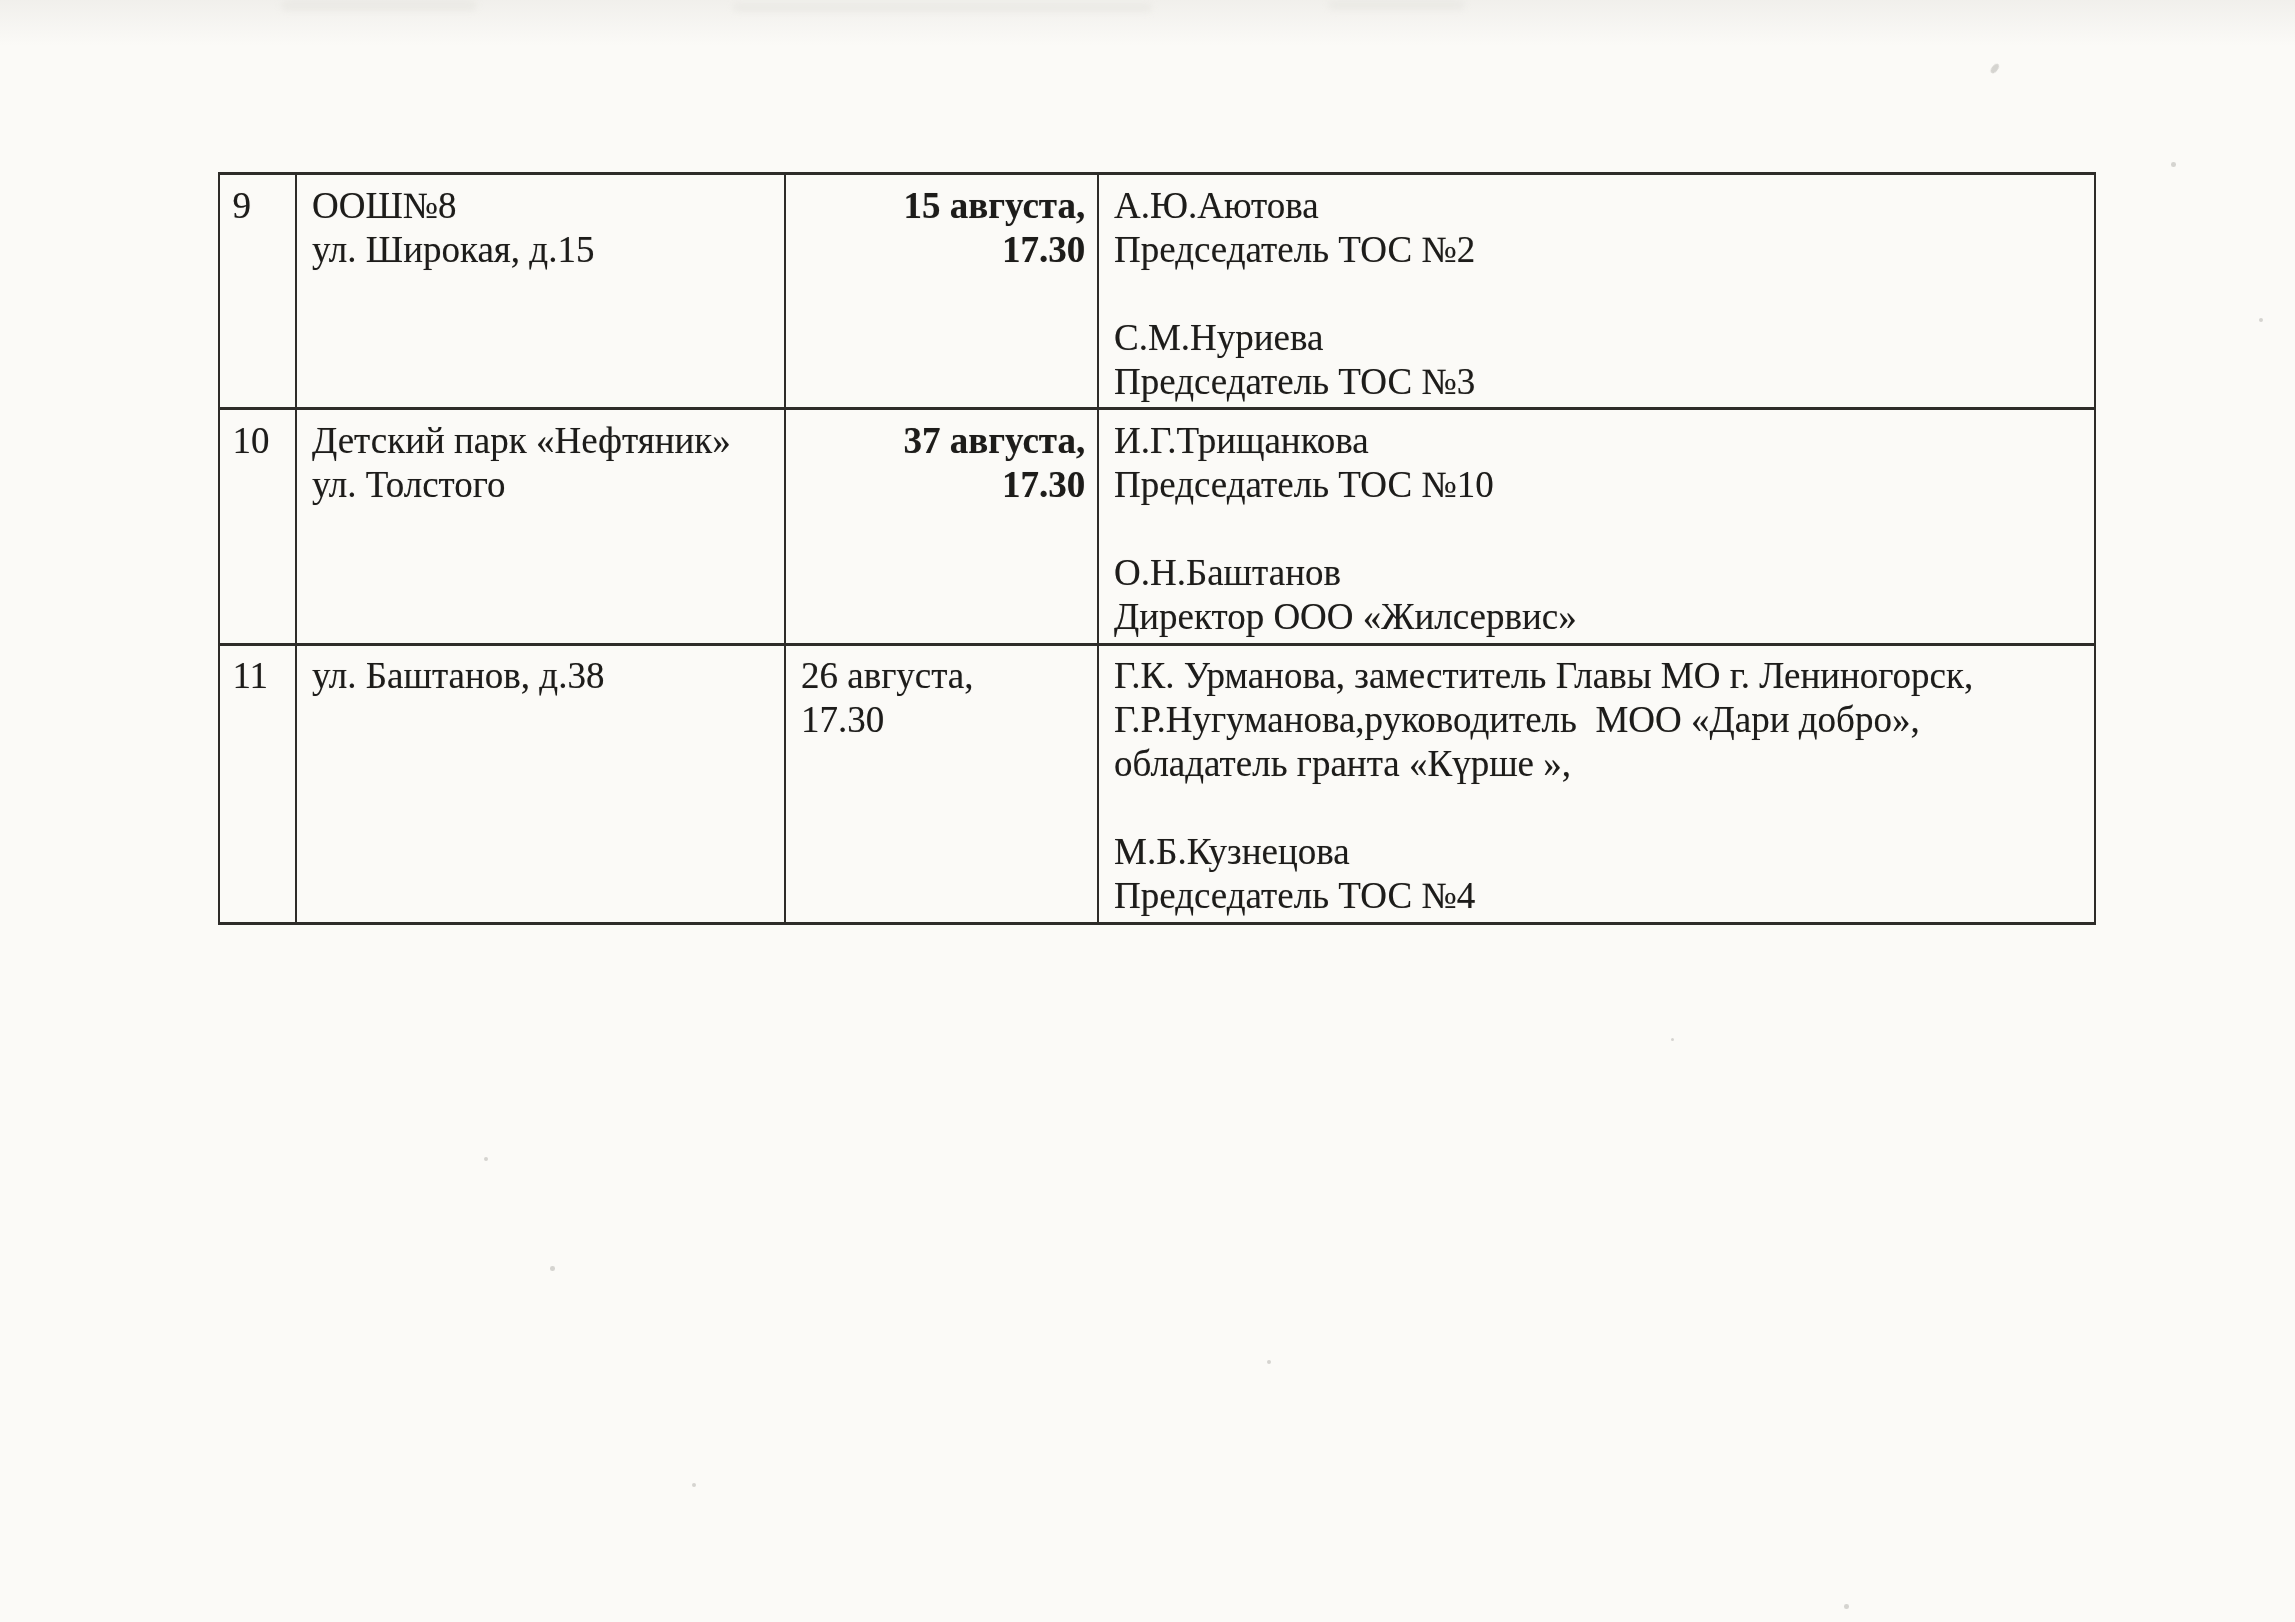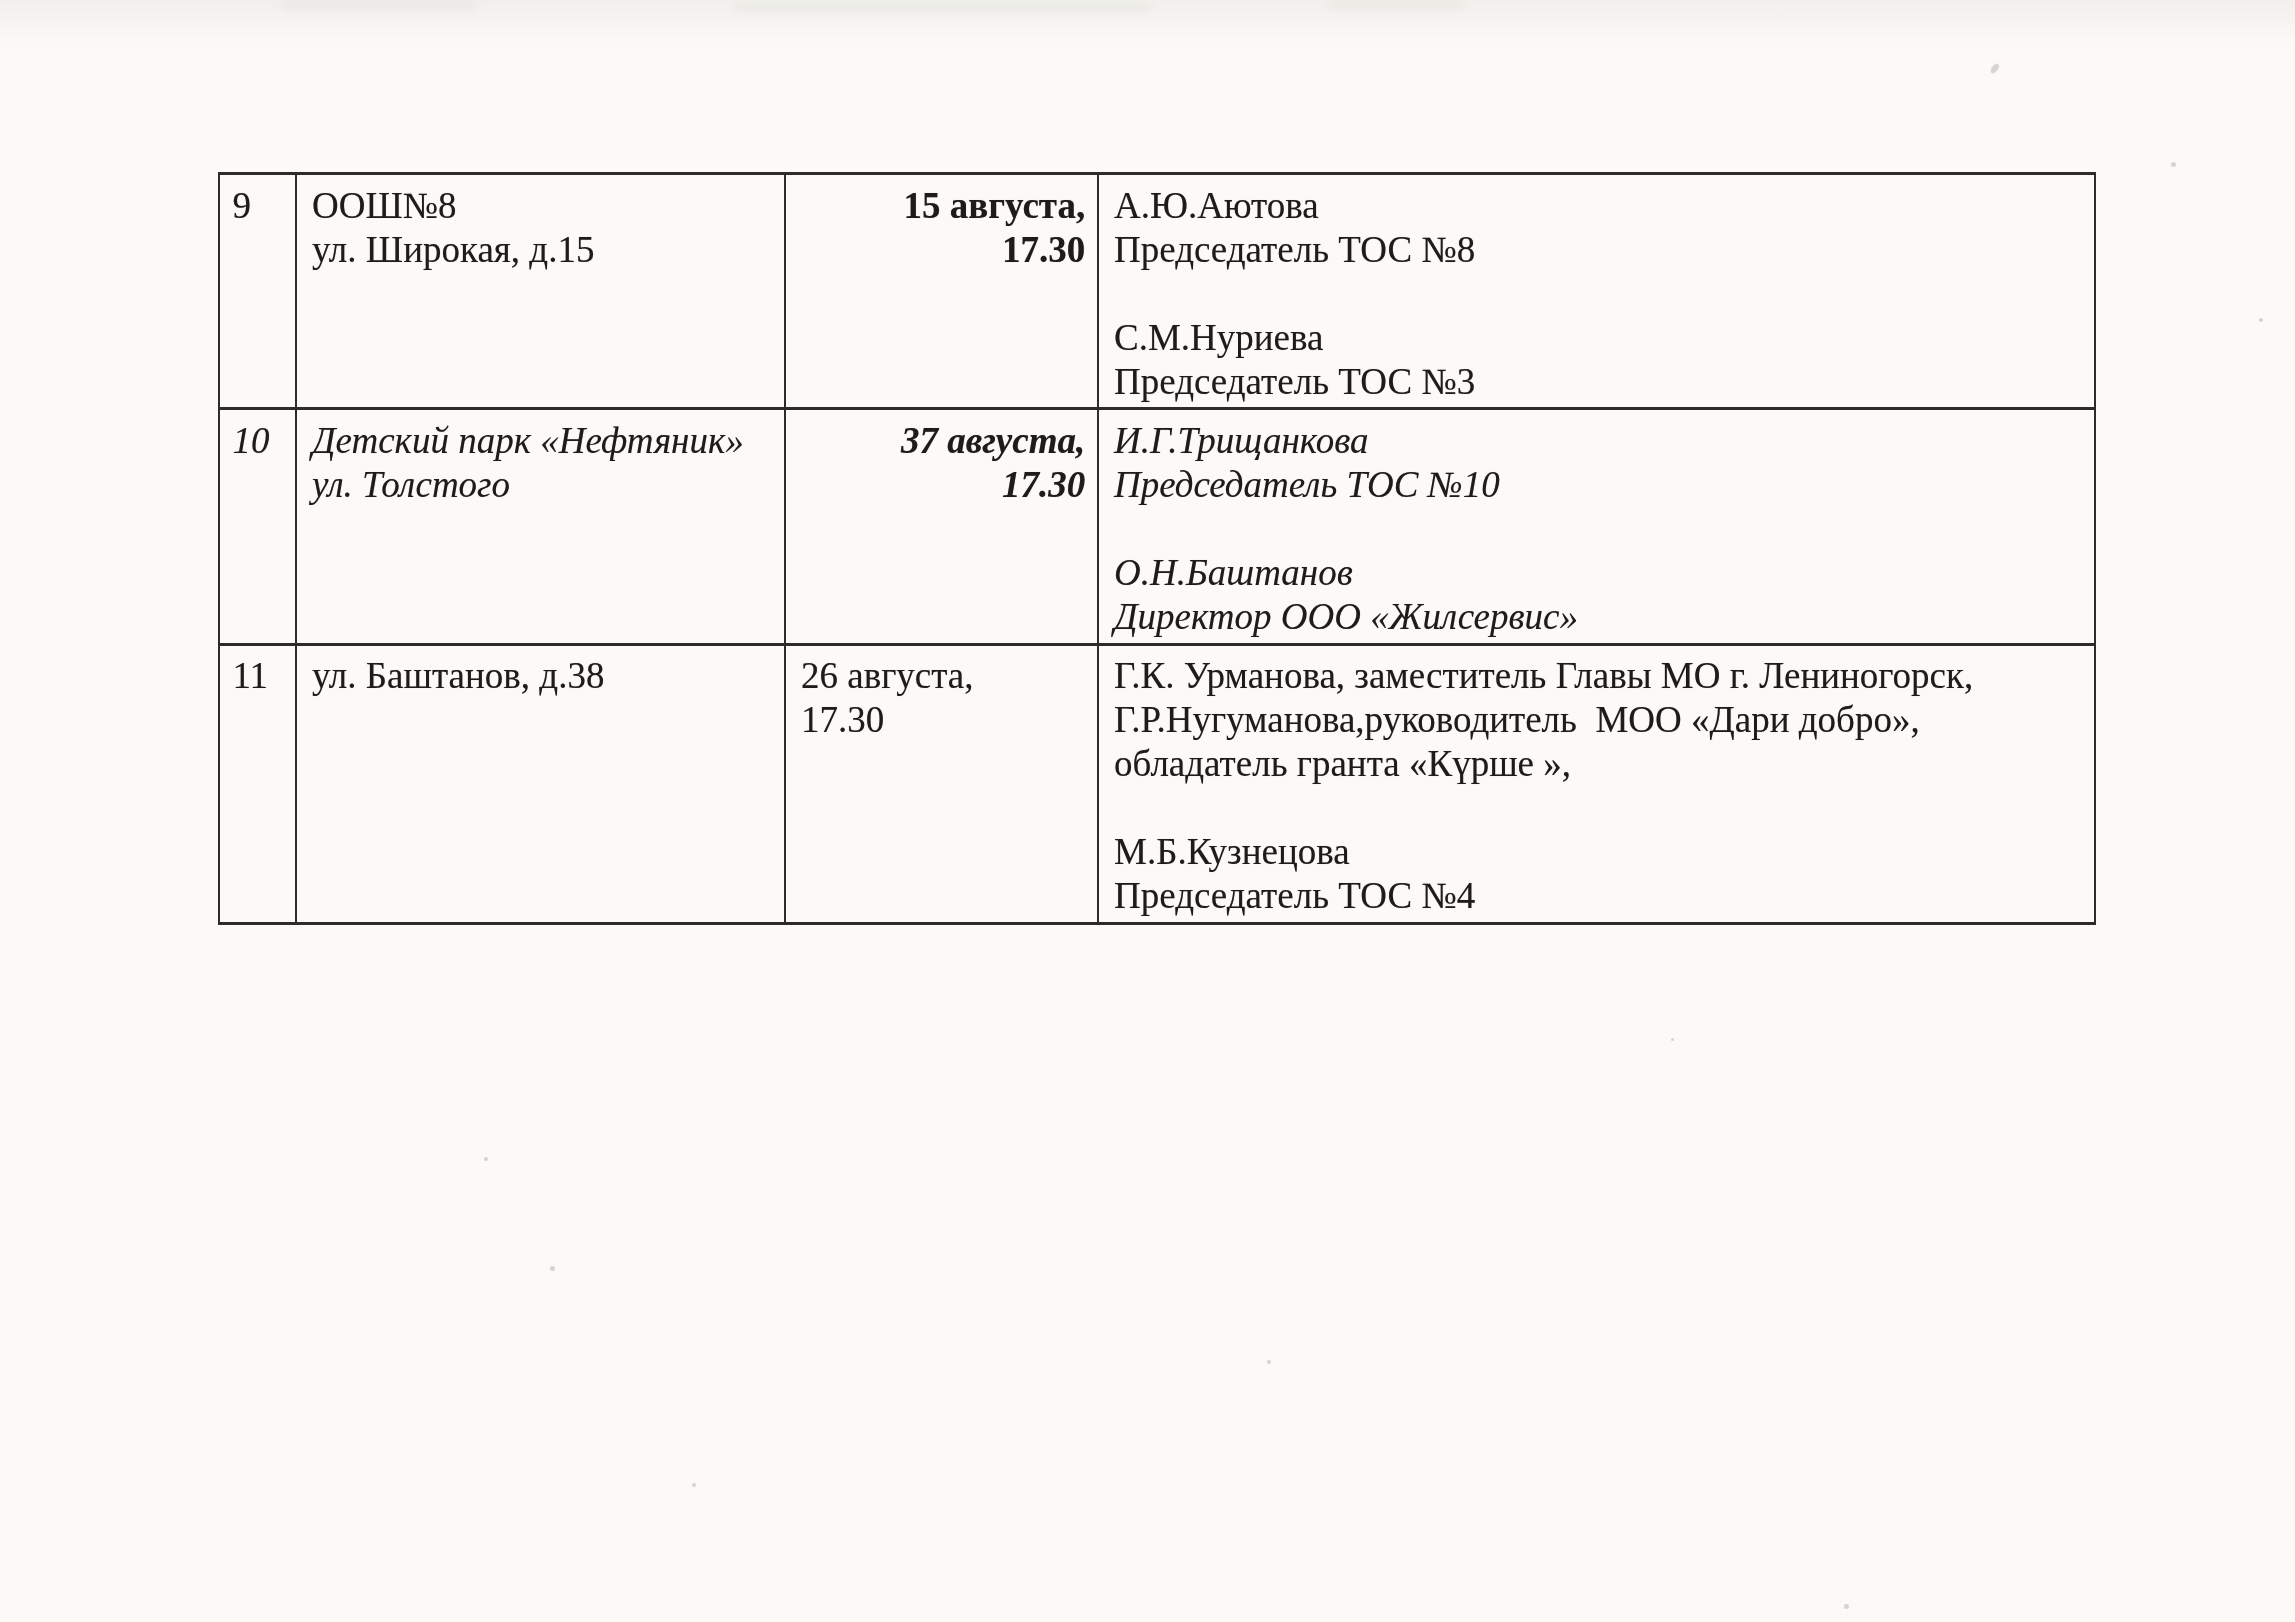--- a/index.html
+++ b/index.html
@@ -43,21 +43,21 @@
     vertical-align: top;
     padding: 8.5px 11.8px 3.9px 15px;
     font-size: 37px;
     line-height: 44px;
     white-space: pre-wrap;
     text-shadow: 0 0 0.7px rgba(45,43,40,0.45);
     overflow: hidden;
   }
   td.num { padding-left: 12.4px; }
   tr.r-9  { height: 222px; }
-  tr.r-10 { height: 217px; font-style: italic; }
+  tr.r-10 { height: 217px; }
   tr.r-11 { height: 266px; }
   td.bold { font-weight: bold; text-align: right; }
 
   
   .streak {
     position: absolute;
     background: #e6e5e0;
     opacity: 0.55;
     filter: blur(3.3px);
     border-radius: 5.2px;
@@ -85,21 +85,21 @@
     <col class="c-resp">
   </colgroup>
   <tbody>
     <tr class="r-9">
       <td class="num">9</td>
       <td class="loc">ООШ№8
 ул. Широкая, д.15</td>
       <td class="date bold"> 15 августа,
 17.30</td>
       <td class="resp">А.Ю.Аютова
-Председатель ТОС №8
+Председатель ТОС №2
 
 С.М.Нуриева
 Председатель ТОС №3</td>
     </tr>
     <tr class="r-10">
       <td class="num">10</td>
       <td class="loc">Детский парк «Нефтяник»
 ул. Толстого</td>
       <td class="date bold">37 августа,
 17.30</td>

